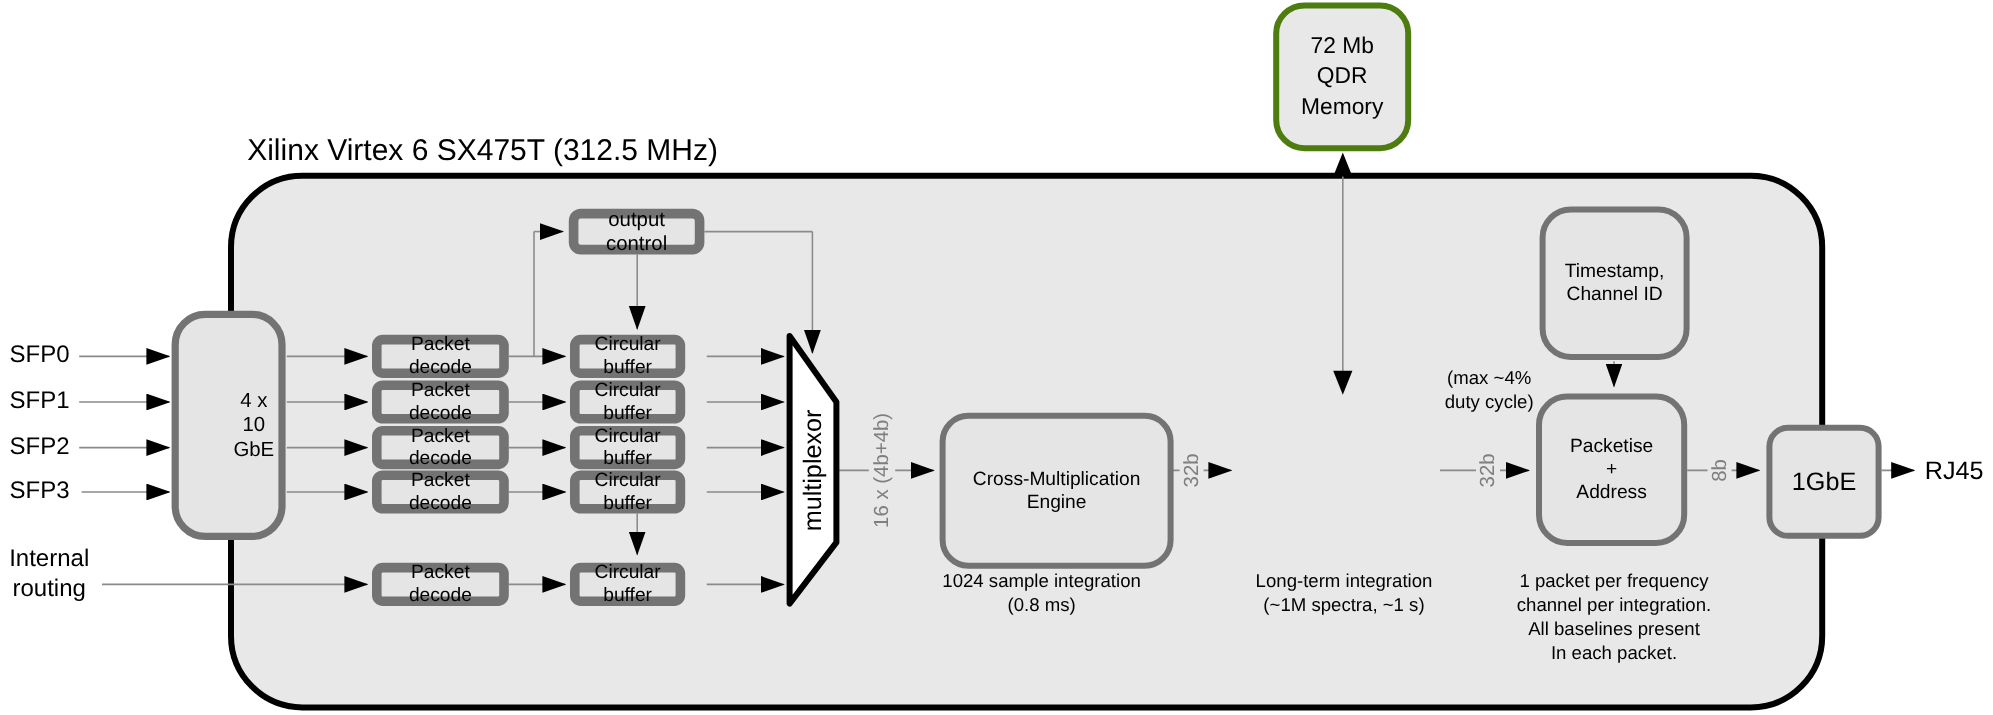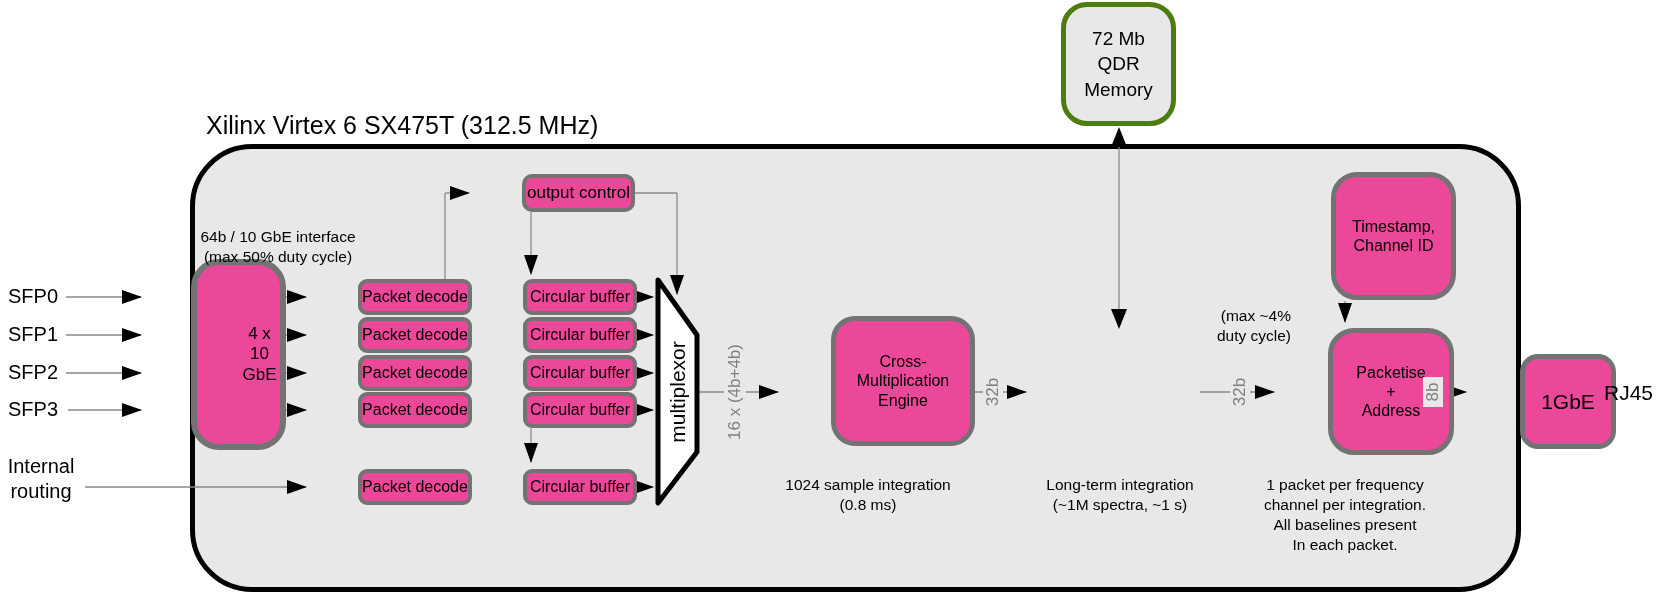--- a/index.html
+++ b/index.html
@@ -10,42 +10,42 @@
   .abs{position:absolute;}
   .ml{white-space:pre-line;}
   
   #fpga{
     left:190px;top:144px;width:1331px;height:448px;
     background:#e8e8e8;border:5px solid #000;border-radius:62px;
     box-sizing:border-box;z-index:1;
   }
   #wires{left:0;top:0;width:1661px;height:596px;z-index:2;}
   .box{
-    background:#ec4899;border:4px solid #737373;box-sizing:border-box;z-index:3;
+    background:#e5e5e5;border:8px solid #737373;box-sizing:border-box;z-index:3;
     display:flex;align-items:center;justify-content:center;text-align:center;
-    font-size:16px;line-height:1.2;margin-left:48px;
+    font-size:16px;line-height:1.2;
   }
   .lbl{z-index:4;line-height:1.2;}
   .rot{transform:rotate(-90deg);transform-origin:center;display:flex;align-items:center;justify-content:center;}
   .muted{color:#7f7f7f;}
   .buslbl{background:#e8e8e8;font-size:17px;z-index:4;}
   .caption{font-size:15.5px;line-height:20px;text-align:center;z-index:4;}
   .io{font-size:20px;}
   #title{left:206px;top:110px;font-size:25px;z-index:4;}
   #memory{
     left:1061px;top:2px;width:115px;height:124px;background:#e8e8e8;
     border:5px solid #4d7c0f;border-radius:26px;box-sizing:border-box;
     display:flex;align-items:center;justify-content:center;text-align:center;
     font-size:19px;line-height:1.35;z-index:3;
   }
   #gbe4{left:143px;top:259px;width:95px;height:191px;border-width:6px;border-radius:28px;font-size:17px;padding-left:42px;}
   #output-control{left:474px;top:174px;width:113px;height:38px;border-radius:10px;font-size:17px;}
   .pd{left:310px;width:114px;height:36px;border-radius:9px;}
-  .cb{left:475px;width:114px;height:36px;border-radius:9px;}
-  #cme{left:783px;top:316px;width:144px;height:130px;border-radius:24px;border-width:5px;}
+  .cb{left:475px;width:96px;height:36px;border-radius:9px;}
+  #cme{left:783px;top:344px;width:195px;height:130px;border-radius:24px;border-width:5px;}
   #va{left:1032px;top:328px;width:168px;height:130px;border-radius:24px;border-width:5px;}
   #timestamp{left:1283px;top:172px;width:125px;height:128px;border-radius:26px;border-width:5px;}
   #packetise{left:1280px;top:328px;width:126px;height:127px;border-radius:26px;border-width:5px;}
   #gbe1{left:1472px;top:354px;width:96px;height:95px;border-radius:18px;border-width:5px;font-size:21px;}
   #mux-label{left:598px;top:377px;width:160px;height:30px;font-size:21px;z-index:4;}
 </style>
 </head>
 <body>
 
 <div id="canvas">
@@ -146,23 +146,21 @@
 Address</div>
   <div class="abs box ml" id="timestamp">Timestamp,
 Channel ID</div>
   <div class="abs box" id="gbe1">1GbE</div>
 
   <div class="abs rot muted buslbl" style="left:665px;top:381px;width:140px;height:22px;">16 x (4b+4b)</div>
   <div class="abs rot muted buslbl" style="left:973px;top:382px;width:40px;height:20px;">32b</div>
   <div class="abs rot muted buslbl" style="left:1220px;top:382px;width:40px;height:20px;">32b</div>
   <div class="abs rot muted buslbl" style="left:1418px;top:382px;width:30px;height:20px;">8b</div>
 
-  <div class="abs caption ml" style="left:178px;top:227px;width:200px;">64b / 10 GbE interface
-(max 50% duty cycle)</div>
-  <div class="abs caption ml" style="left:1191px;top:306px;width:100px;text-align:right;">(max ~4%
+  <div class="abs caption ml" style="left:1191px;top:306px;width:100px;">(max ~4%
 duty cycle)</div>
   <div class="abs caption ml" style="left:768px;top:475px;width:200px;">1024 sample integration
 (0.8 ms)</div>
   <div class="abs caption ml" style="left:1020px;top:475px;width:200px;">Long-term integration
 (~1M spectra, ~1 s)</div>
   <div class="abs caption ml" style="left:1245px;top:475px;width:200px;">1 packet per frequency
 channel per integration.
 All baselines present
 In each packet.</div>
 

